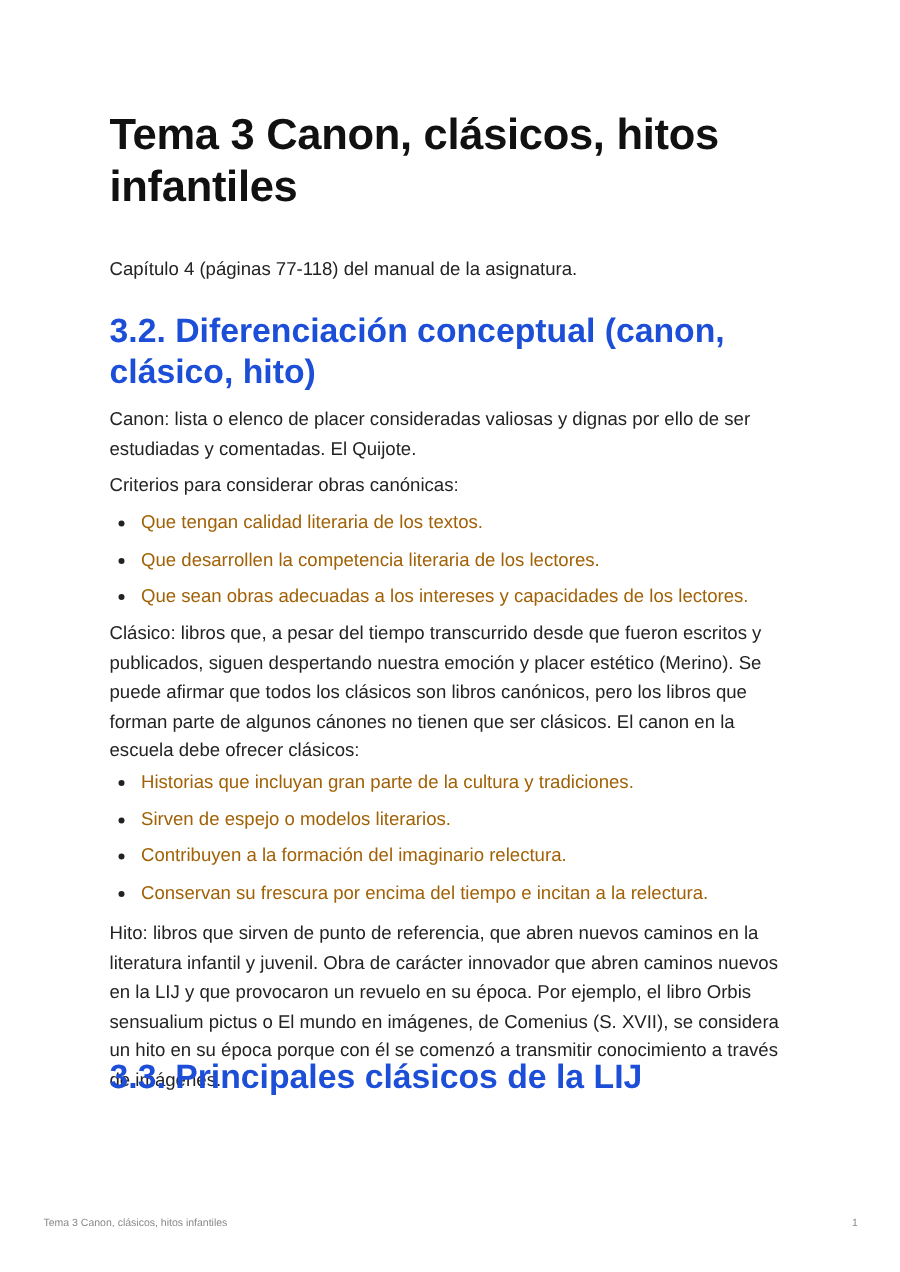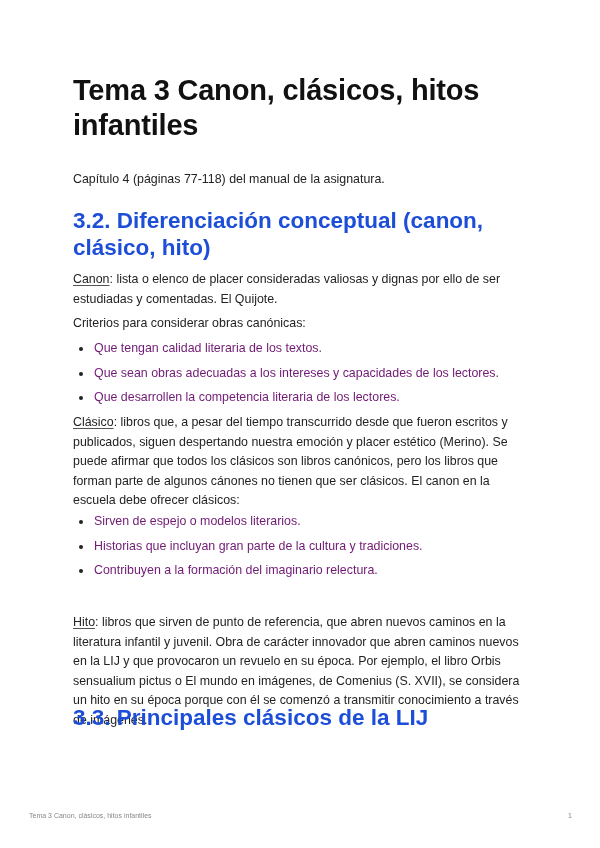--- a/index.html
+++ b/index.html
@@ -5,51 +5,52 @@
     html, body { margin: 0; padding: 0; background: #ffffff; }
     body { width: 600px; height: 848px; position: relative; overflow: hidden;
            font-family: "Liberation Sans", "DejaVu Sans", sans-serif; color: #1f1f1f; }
     .title { position: absolute; left: 73px; top: 73px; width: 470px; margin: 0;
              font-size: 29px; font-weight: 700; line-height: 35px; color: #111111; letter-spacing: -0.2px; }
     .p { font-size: 12.4px; line-height: 19.5px; margin: 0; color: #232323; }
     .abs { position: absolute; left: 73px; width: 460px; }
     .h2 { position: absolute; left: 73px; width: 470px; margin: 0; font-size: 22.5px; line-height: 27px;
           font-weight: 700; color: #1d4ed8; }
     ul.bul { position: absolute; left: 73px; width: 460px; margin: 0; padding: 0; list-style: none; }
-    ul.bul li { position: relative; padding-left: 21px; font-size: 12.4px; line-height: 19.5px; height: 24.5px; color: #701a75; }
+    ul.bul li { position: relative; padding-left: 21px; font-size: 12.4px; line-height: 19.5px; height: 24.5px; color: #a16207; }
     ul.bul li::before { content: ""; position: absolute; left: 6px; top: 8px; width: 4px; height: 4px;
                         border-radius: 50%; background: #222; }
-    .u { text-decoration: underline; text-decoration-color: #555; text-underline-offset: 2px; }
+    .u { text-decoration-color: #555; text-underline-offset: 2px; }
     .footer { position: absolute; top: 812px; font-size: 7px; color: #888; }
   </style>
 </head>
 <body>
 
 <h1 class="title">Tema 3 Canon, clásicos, hitos infantiles</h1>
 
 <p class="p abs" style="top:170px;">Capítulo 4 (páginas 77-118) del manual de la asignatura.</p>
 
 <h2 class="h2" style="top:207px;">3.2. Diferenciación conceptual (canon, clásico, hito)</h2>
 
 <p class="p abs" style="top:270px;"><span class="u">Canon</span><span>: lista o elenco de placer consideradas valiosas y dignas por ello de ser estudiadas y comentadas. El Quijote.</span></p>
 
 <p class="p abs" style="top:314px;">Criterios para considerar obras canónicas:</p>
 
 <ul class="bul" style="top:339px;">
   <li>Que tengan calidad literaria de los textos.</li>
+  <li>Que desarrollen la competencia literaria de los lectores.</li>
   <li>Que sean obras adecuadas a los intereses y capacidades de los lectores.</li>
-  <li>Que desarrollen la competencia literaria de los lectores.</li>
 </ul>
 
 <p class="p abs" style="top:413px;"><span class="u">Clásico</span><span>: libros que, a pesar del tiempo transcurrido desde que fueron escritos y publicados, siguen despertando nuestra emoción y placer estético (Merino). Se puede afirmar que todos los clásicos son libros canónicos, pero los libros que forman parte de algunos cánones no tienen que ser clásicos. El canon en la escuela debe ofrecer clásicos:</span></p>
 
 <ul class="bul" style="top:512px;">
+  <li>Historias que incluyan gran parte de la cultura y tradiciones.</li>
   <li>Sirven de espejo o modelos literarios.</li>
-  <li>Historias que incluyan gran parte de la cultura y tradiciones.</li>
   <li>Contribuyen a la formación del imaginario relectura.</li>
+  <li>Conservan su frescura por encima del tiempo e incitan a la relectura.</li>
 </ul>
 
 <p class="p abs" style="top:613px;"><span class="u">Hito</span><span>: libros que sirven de punto de referencia, que abren nuevos caminos en la literatura infantil y juvenil. Obra de carácter innovador que abren caminos nuevos en la LIJ y que provocaron un revuelo en su época. Por ejemplo, el libro Orbis sensualium pictus o El mundo en imágenes, de Comenius (S. XVII), se considera un hito en su época porque con él se comenzó a transmitir conocimiento a través de imágenes.</span></p>
 
 <h2 class="h2" style="top:704px;">3.3. Principales clásicos de la LIJ</h2>
 
 <div class="footer" style="left:29px;">Tema 3 Canon, clásicos, hitos infantiles</div>
 <div class="footer" style="left:568px;">1</div>
 
 </body></html>

